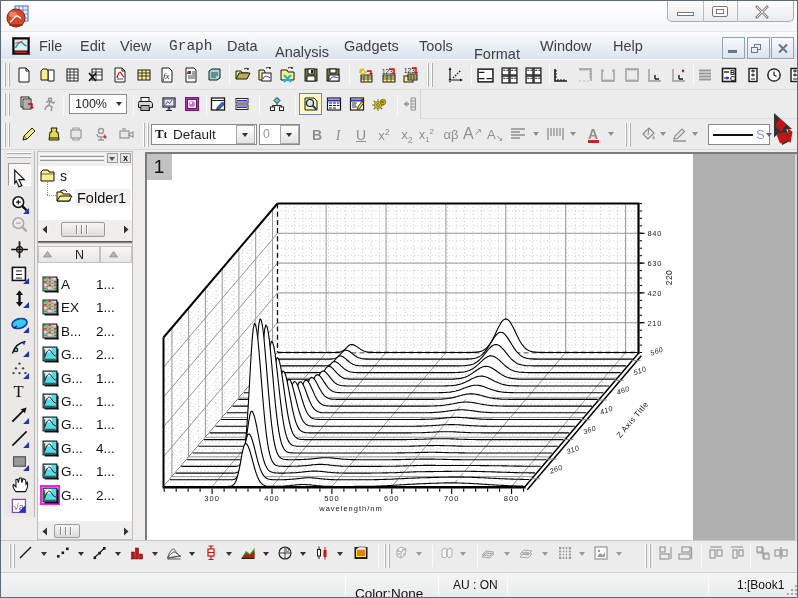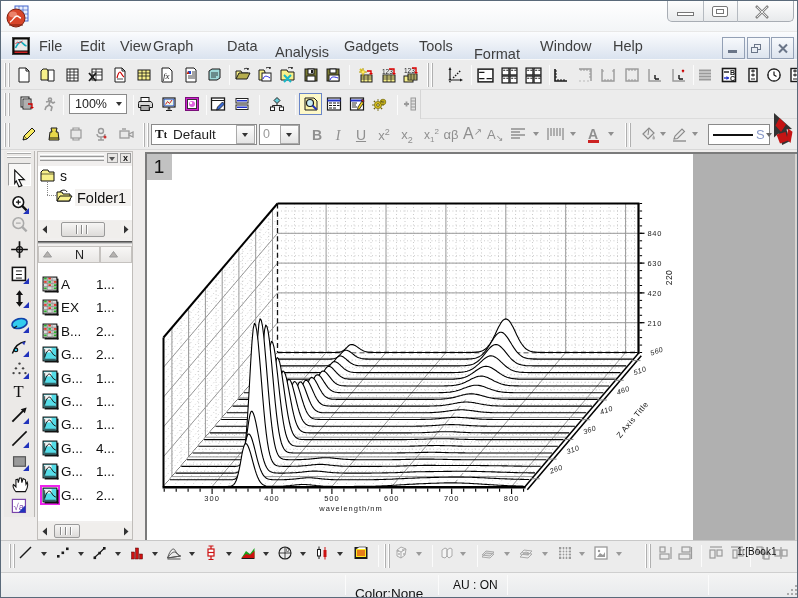--- a/index.html
+++ b/index.html
@@ -26,21 +26,21 @@
       <svg style="position:absolute;left:11px;top:5px;" width="18" height="18" viewBox="0 0 18 18">
         <rect x="0.5" y="0.5" width="17" height="17" fill="#0a0a0a" stroke="#444"></rect>
         <rect x="2.5" y="2.5" width="13" height="11" fill="#e8e8e8"></rect>
         <path d="M3.5 11c2-4 3-6 5-6s3 3 6 4" stroke="#11aabb" stroke-width="1.6" fill="none"></path>
         <path d="M3.5 7l2-2 2 1 3-2" stroke="#cc3344" stroke-width="1" fill="none"></path>
         <rect x="2.5" y="14.5" width="13" height="1.5" fill="#cc2222"></rect>
       </svg>
       <div class="mi" style="left:38px;top:6px;">File</div>
       <div class="mi" style="left:79px;top:6px;">Edit</div>
       <div class="mi" style="left:119px;top:6px;">View</div>
-      <div class="mi" style="left:152px;top:6px;">Graph</div>
+      <div class="mi" style="left:168px;top:6px;font-family:Liberation Mono, monospace;">Graph</div>
       <div class="mi" style="left:226px;top:6px;">Data</div>
       <div class="mi" style="left:274px;top:12px;">Analysis</div>
       <div class="mi" style="left:343px;top:6px;">Gadgets</div>
       <div class="mi" style="left:418px;top:6px;">Tools</div>
       <div class="mi" style="left:473px;top:14px;">Format</div>
       <div class="mi" style="left:539px;top:6px;">Window</div>
       <div class="mi" style="left:612px;top:6px;">Help</div>
       <div style="position:absolute;left:721px;top:5px;width:23px;height:22px;background:linear-gradient(#f7f9fc,#dde4ee);border:1px solid #93a0b5;"></div>
       <div style="position:absolute;left:746px;top:5px;width:23px;height:22px;background:linear-gradient(#f7f9fc,#dde4ee);border:1px solid #93a0b5;"></div>
       <div style="position:absolute;left:770px;top:5px;width:23px;height:22px;background:linear-gradient(#f7f9fc,#dde4ee);border:1px solid #93a0b5;"></div>
@@ -355,21 +355,21 @@
     <div style="position:absolute;left:241.0px;top:132px;width:0;height:0;border-left:3.5px solid transparent;border-right:3.5px solid transparent;border-top:4px solid #333;"></div>
     <div style="position:absolute;left:258px;top:123px;width:41px;height:21px;background:#fff;border:1px solid #8a8a8a;"></div>
     <div style="position:absolute;left:262px;top:126px;font-size:12.5px;color:#999;">0</div>
     <div style="position:absolute;left:279px;top:124px;width:19px;height:19px;background:linear-gradient(#fdfdfd,#e4e4e4);border:1px solid #aaa;"></div>
     <div style="position:absolute;left:285.0px;top:132px;width:0;height:0;border-left:3.5px solid transparent;border-right:3.5px solid transparent;border-top:4px solid #333;"></div>
     <div style="position:absolute;left:306px;top:126px;width:20px;font-size:14px;color:#8f8f8f;text-align:center;"><b>B</b></div>
     <div style="position:absolute;left:327px;top:126px;width:20px;font-size:14px;color:#8f8f8f;text-align:center;"><i style="font-family:Liberation Serif,serif">I</i></div>
     <div style="position:absolute;left:350px;top:126px;width:20px;font-size:14px;color:#8f8f8f;text-align:center;"><u>U</u></div>
     <div style="position:absolute;left:373px;top:126px;width:20px;font-size:13px;color:#8f8f8f;text-align:center;">x<sup style="font-size:9px">2</sup></div>
     <div style="position:absolute;left:396px;top:126px;width:20px;font-size:13px;color:#8f8f8f;text-align:center;">x<sub style="font-size:9px">2</sub></div>
-    <div style="position:absolute;left:418px;top:126px;width:20px;font-size:12px;color:#8f8f8f;text-align:right;">x<sub style="font-size:8px">1</sub><sup style="font-size:8px">2</sup></div>
+    <div style="position:absolute;left:418px;top:126px;width:20px;font-size:12px;color:#8f8f8f;text-align:left;">x<sub style="font-size:8px">1</sub><sup style="font-size:8px">2</sup></div>
     <div style="position:absolute;left:440px;top:126px;width:20px;font-size:13px;color:#8f8f8f;text-align:center;">αβ</div>
     <div style="position:absolute;left:462px;top:124px;font-size:16px;color:#8f8f8f;">A<span style="font-size:10px;vertical-align:4px;">↗</span></div>
     <div style="position:absolute;left:486px;top:126px;font-size:13px;color:#8f8f8f;">A<span style="font-size:9px;vertical-align:-2px;">↘</span></div>
     <svg style="position:absolute;left:509px;top:126px;" width="16" height="14" viewBox="0 0 16 14">
       <path d="M1 2h14M1 5h9M1 8h14M1 11h9" stroke="#8f8f8f" stroke-width="1.6"></path>
     </svg>
     <div style="position:absolute;left:531.5px;top:131px;width:0;height:0;border-left:3.5px solid transparent;border-right:3.5px solid transparent;border-top:4px solid #8f8f8f;"></div>
     <svg style="position:absolute;left:546px;top:126px;" width="17" height="14" viewBox="0 0 17 14">
       <path d="M1 1v12M4 1v8M7 1v8M10 1v8M13 1v8M16 1v12" stroke="#8f8f8f" stroke-width="1.3"></path>
     </svg>
@@ -1153,21 +1153,21 @@
         <path d="M8 2v12"></path>
       </g>
     </svg>
     <div style="position:absolute;left:0;top:571px;width:798px;height:27px;background:linear-gradient(#f4f4f4,#e8eaec);border-top:1px solid #cfcfcf;"></div>
     <div style="position:absolute;left:344px;top:574px;width:1px;height:20px;background:#c5c5c5;border-right:1px solid #fbfbfb;"></div>
     <div style="position:absolute;left:437px;top:574px;width:1px;height:20px;background:#c5c5c5;border-right:1px solid #fbfbfb;"></div>
     <div style="position:absolute;left:506px;top:574px;width:1px;height:20px;background:#c5c5c5;border-right:1px solid #fbfbfb;"></div>
     <div style="position:absolute;left:707px;top:574px;width:1px;height:20px;background:#c5c5c5;border-right:1px solid #fbfbfb;"></div>
     <div style="position:absolute;left:354px;top:577px;font-size:13.5px;color:#111;white-space:nowrap;margin-top:8px;">Color:None</div>
     <div style="position:absolute;left:452px;top:577px;font-size:12px;color:#111;white-space:nowrap;">AU : ON</div>
-    <div style="position:absolute;left:736px;top:545px;font-size:10px;color:#111;white-space:nowrap;">1:[Book1</div>
+    <div style="position:absolute;left:736px;top:577px;font-size:12px;color:#111;white-space:nowrap;">1:[Book1</div>
     <svg style="position:absolute;left:786px;top:584px;" width="11" height="11" viewBox="0 0 11 11">
       <g fill="#aaa">
         <rect x="8" y="8" width="2" height="2"></rect>
         <rect x="8" y="4" width="2" height="2"></rect>
         <rect x="4" y="8" width="2" height="2"></rect>
         <rect x="8" y="0" width="2" height="2"></rect>
         <rect x="0" y="8" width="2" height="2"></rect>
         <rect x="4" y="4" width="2" height="2"></rect>
       </g>
     </svg>

